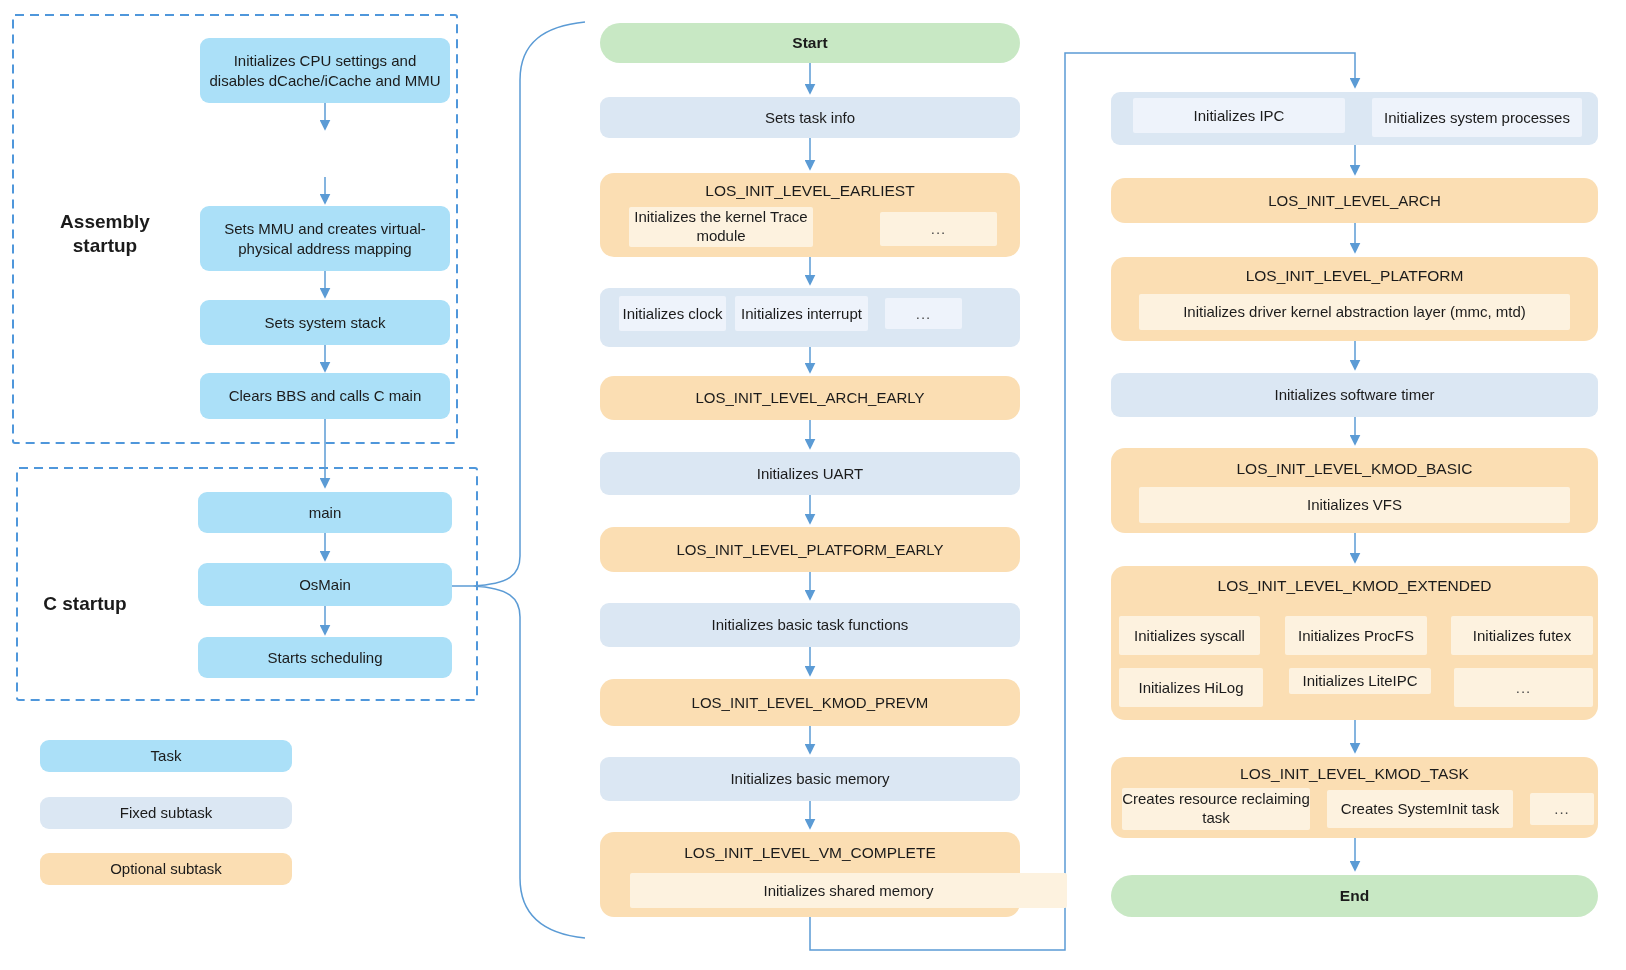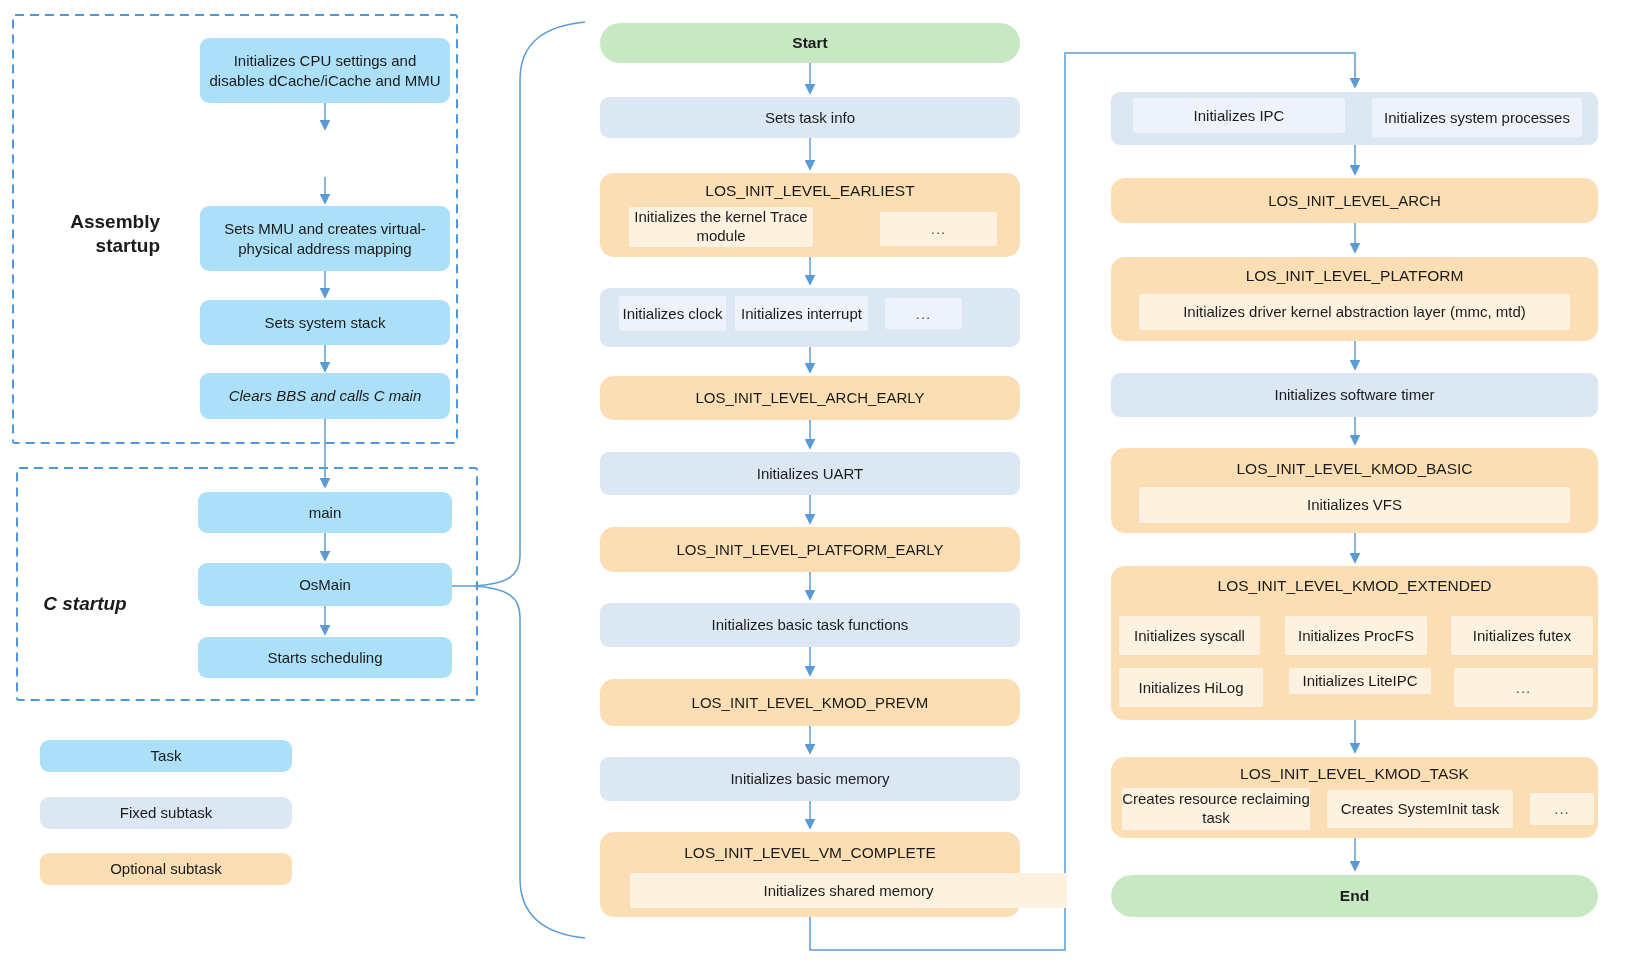--- a/index.html
+++ b/index.html
@@ -72,28 +72,28 @@
       <line x1="1355" y1="145" x2="1355" y2="174" marker-end="url(#ah)"></line>
       <line x1="1355" y1="223" x2="1355" y2="252" marker-end="url(#ah)"></line>
       <line x1="1355" y1="341" x2="1355" y2="369" marker-end="url(#ah)"></line>
       <line x1="1355" y1="417" x2="1355" y2="444" marker-end="url(#ah)"></line>
       <line x1="1355" y1="533" x2="1355" y2="562" marker-end="url(#ah)"></line>
       <line x1="1355" y1="720" x2="1355" y2="752" marker-end="url(#ah)"></line>
       <line x1="1355" y1="838" x2="1355" y2="870" marker-end="url(#ah)"></line>
     </g>
   </svg>
 
-  <div class="group-label" style="left:50px;top:210px;width:110px;text-align:right;">Assembly startup</div>
+  <div class="group-label" style="left:50px;top:210px;width:110px;">Assembly startup</div>
 
   <div class="box task" style="left:200px;top:38px;width:250px;height:65px;padding:0 8px;">Initializes CPU settings and disables dCache/iCache and MMU</div>
   <div class="box task" style="left:200px;top:206px;width:250px;height:65px;padding:0 8px;">Sets MMU and creates virtual-physical address mapping</div>
   <div class="box task" style="left:200px;top:300px;width:250px;height:45px;">Sets system stack</div>
-  <div class="box task" style="left:200px;top:373px;width:250px;height:46px;padding:0 20px;font-style:italic;">Clears BBS and calls C main</div>
+  <div class="box task" style="left:200px;top:373px;width:250px;height:46px;padding:0 20px;">Clears BBS and calls C main</div>
 
-  <div class="group-label" style="left:20px;top:592px;width:130px;font-style:italic;">C startup</div>
+  <div class="group-label" style="left:20px;top:592px;width:130px;">C startup</div>
 
   <div class="box task" style="left:198px;top:492px;width:254px;height:41px;">main</div>
   <div class="box task" style="left:198px;top:563px;width:254px;height:43px;">OsMain</div>
   <div class="box task" style="left:198px;top:637px;width:254px;height:41px;">Starts scheduling</div>
 
   <div class="box task" style="left:40px;top:740px;width:252px;height:32px;">Task</div>
   <div class="box fixed" style="left:40px;top:797px;width:252px;height:32px;">Fixed subtask</div>
   <div class="box orange" style="left:40px;top:853px;width:252px;height:32px;border-radius:9px;">Optional subtask</div>
 
   <div class="box terminal" style="left:600px;top:23px;width:420px;height:40px;">Start</div>

